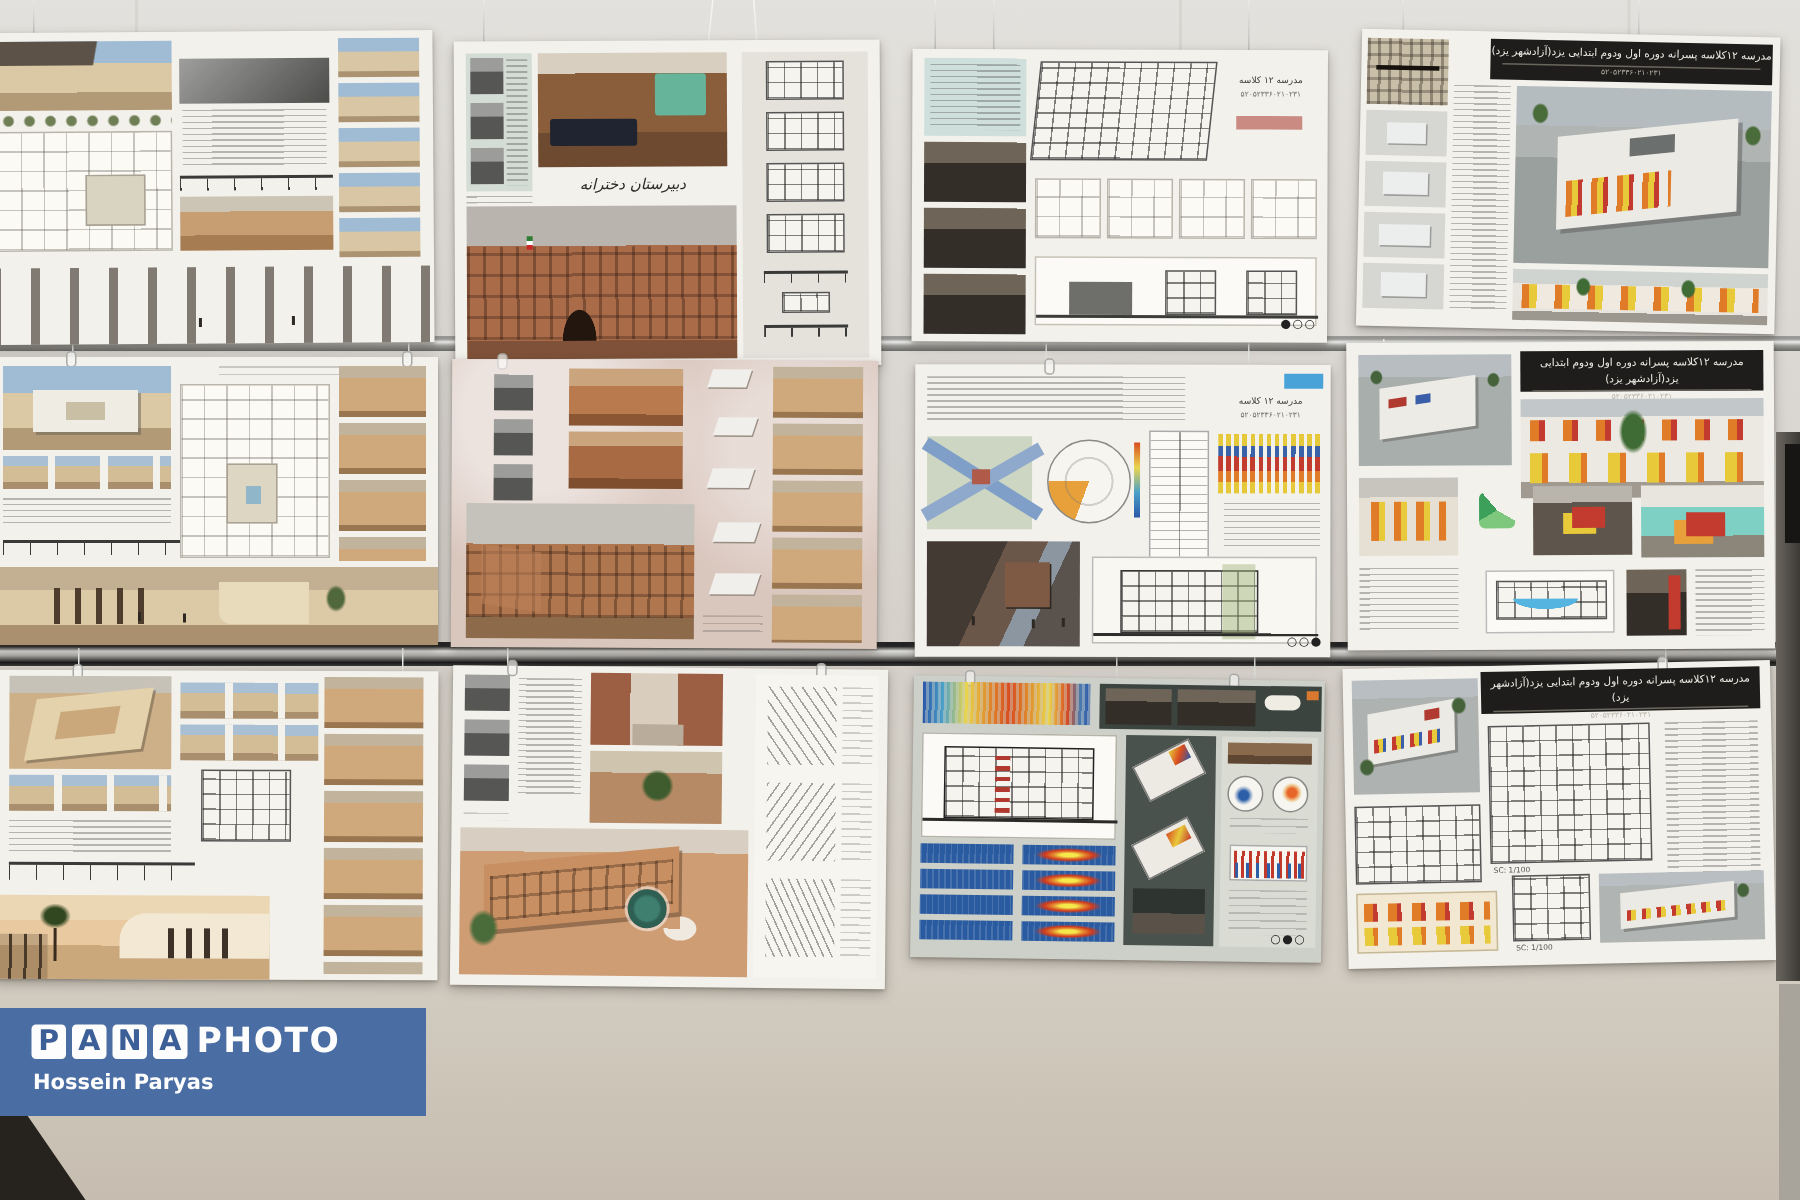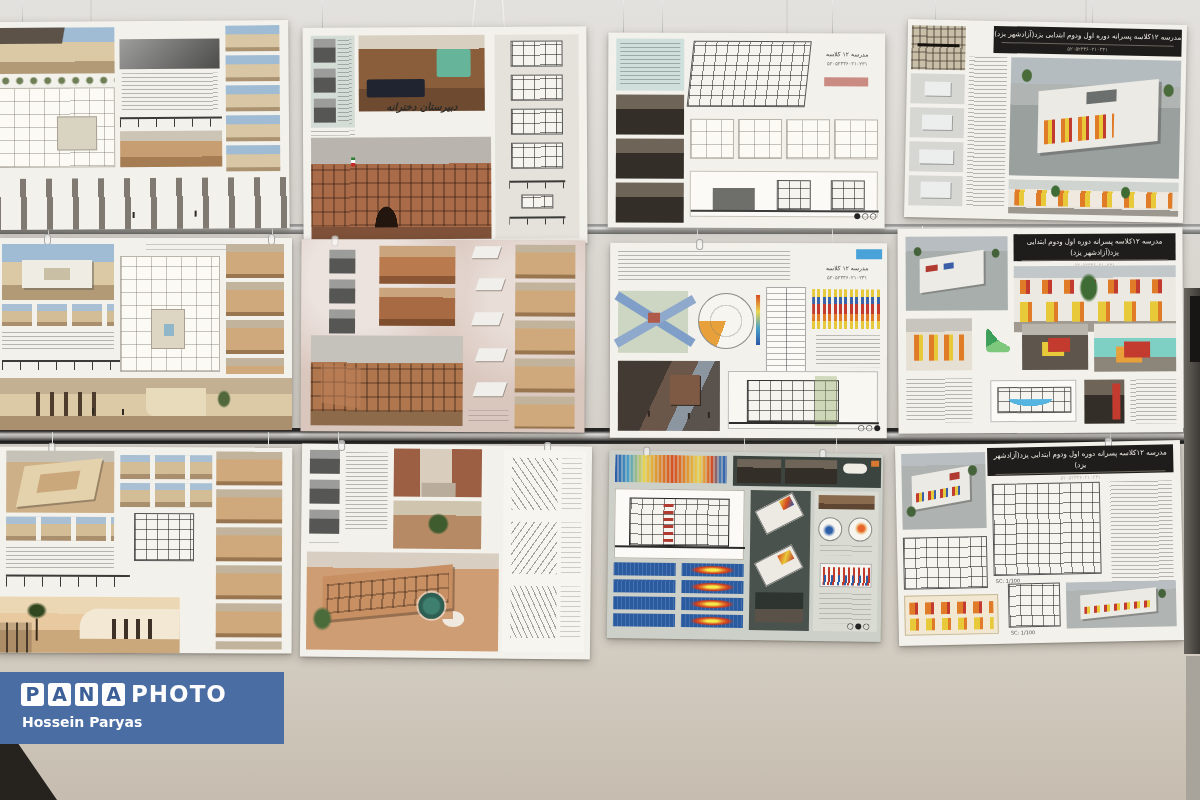--- a/index.html
+++ b/index.html
@@ -123,21 +123,21 @@
   <div class="poster" style="left:303px;top:27px;width:284px;height:217px;transform:rotate(-0.3deg);">
     <div style="left:8px;top:8px;width:44px;height:92px;background:#d4dcd6;">
       <div class="bw-stack" style="position:absolute;left:3px;top:3px;width:22px;height:88px;"></div>
       <div class="text-lines" style="position:absolute;left:27px;top:4px;width:14px;height:84px;"></div>
     </div>
     <div class="text-lines" style="left:8px;top:103px;width:44px;height:5px;"></div>
     <div style="left:56px;top:8px;width:126px;height:76px;background:linear-gradient(180deg,#d8cfc0 0 18%,#8a5d3b 18% 70%,#6e4a30 70%);">
       <div style="position:absolute;left:78px;top:14px;width:34px;height:28px;background:#5fc4ad;opacity:.85;border-radius:2px;"></div>
       <div style="position:absolute;left:8px;top:44px;width:58px;height:18px;background:#1f2430;border-radius:2px;"></div>
     </div>
-    <div class="calli" style="left:56px;top:74px;width:126px;height:16px;font-weight:bold;">دبیرستان دخترانه</div>
+    <div class="calli" style="left:56px;top:90px;width:126px;height:16px;">دبیرستان دخترانه</div>
     <div style="left:8px;top:110px;width:180px;height:102px;background:linear-gradient(180deg,#b9b5ae 0 26%,#aa6b49 26% 88%,#7e5138 88%);">
       <div class="brick-grid" style="position:absolute;left:0;top:27px;width:180px;height:62px;"></div>
       <div style="position:absolute;left:62px;top:66px;width:26px;height:24px;background:radial-gradient(ellipse at 50% 100%,#23160e 0 60%,transparent 62%);"></div>
       <div style="position:absolute;left:40px;top:20px;width:4px;height:9px;background:linear-gradient(180deg,#2e7d32 0 33%,#fff 33% 66%,#c62828 66%);"></div>
     </div>
     <div style="left:192px;top:8px;width:84px;height:204px;background:#e5e2db;">
       <div class="plan-dark" style="position:absolute;left:16px;top:6px;width:52px;height:26px;"></div>
       <div class="plan-dark" style="position:absolute;left:16px;top:40px;width:52px;height:26px;"></div>
       <div class="plan-dark" style="position:absolute;left:16px;top:74px;width:52px;height:26px;"></div>
       <div class="plan-dark" style="position:absolute;left:16px;top:108px;width:52px;height:26px;"></div>

